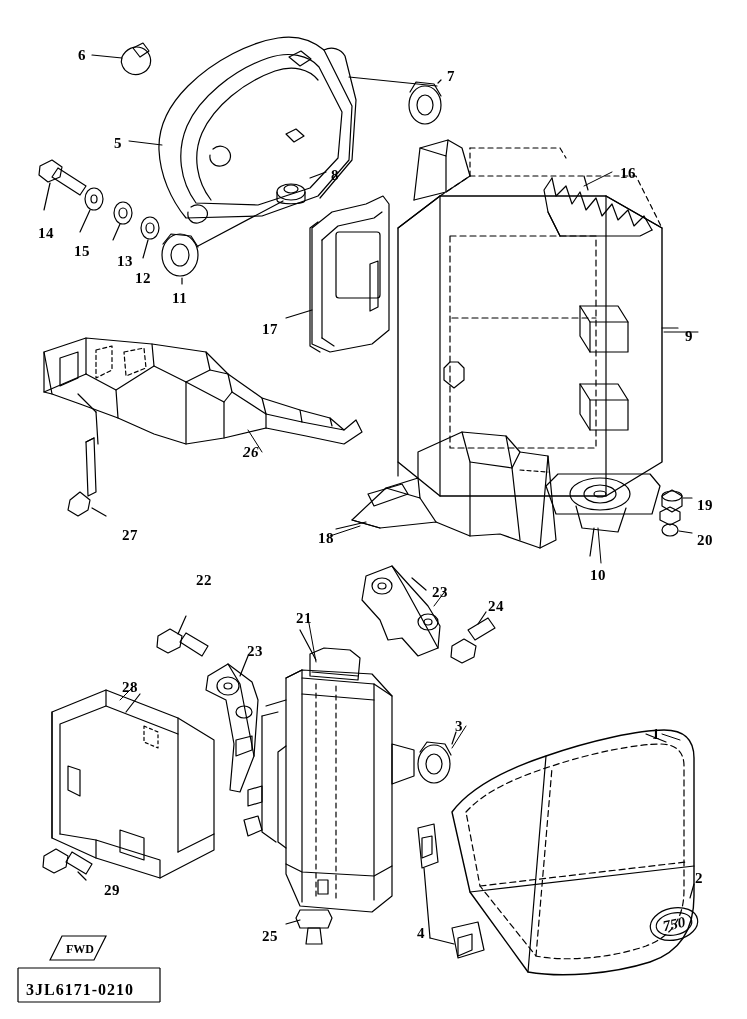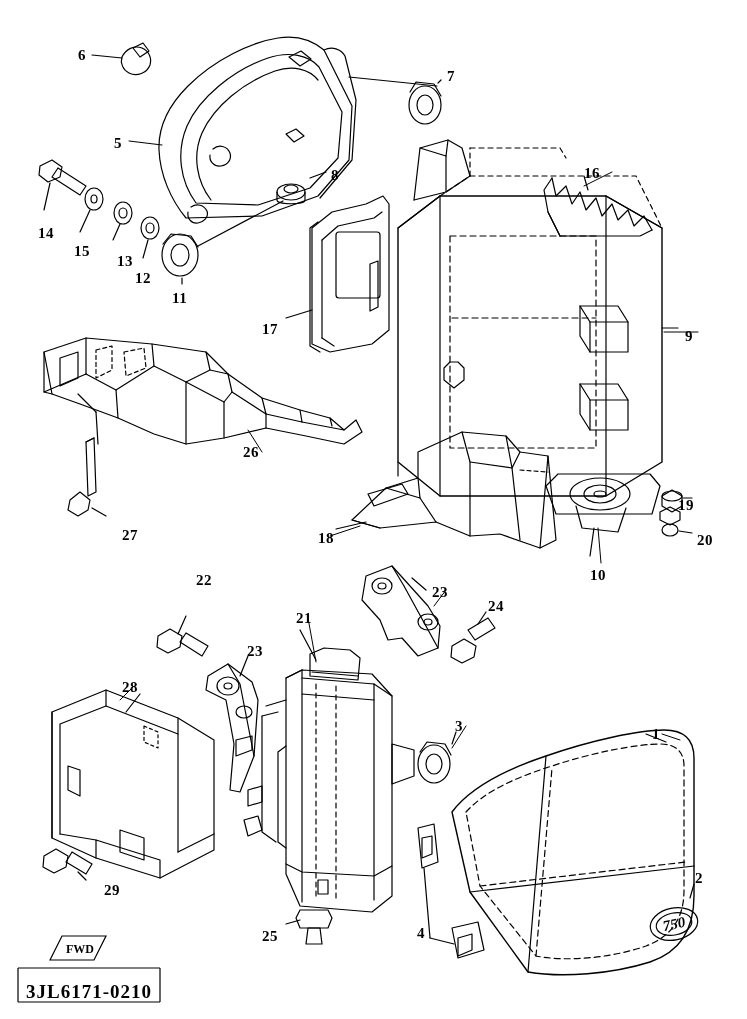--- a/index.html
+++ b/index.html
@@ -2,21 +2,21 @@
 <html><head>
 <meta charset="utf-8">
 <style>
   html,body{margin:0;padding:0;background:#ffffff;}
   body{width:747px;height:1019px;position:relative;overflow:hidden;
        font-family:"Liberation Serif",serif;color:#000;}
   #sheet{position:absolute;left:0;top:0;width:747px;height:1019px;}
   svg#art{position:absolute;left:0;top:0;width:747px;height:1019px;}
   .cal{position:absolute;font-size:15px;font-weight:bold;letter-spacing:.5px;
        font-family:"Liberation Serif",serif;white-space:nowrap;}
-  .partno{position:absolute;left:26px;top:981px;font-size:19px;font-weight:bold;
+  .partno{position:absolute;left:26px;top:981px;font-size:16px;font-weight:bold;
           letter-spacing:1px;font-family:"Liberation Serif",serif;}
   .fwd{position:absolute;left:46px;top:930px;width:62px;height:34px;}
   .fwd svg{display:block;}
   .corner{position:absolute;left:0;top:0;}
 </style>
 </head>
 <body>
 
 <div id="sheet">
 
@@ -355,31 +355,31 @@
     <line x1="18" y1="1002" x2="160" y2="1002" stroke="#000" stroke-width="1.2"></line>
     <line x1="160" y1="968" x2="160" y2="1002" stroke="#000" stroke-width="1.2"></line>
   </svg>
 
   <div class="partno">3JL6171-0210</div>
 
   <div id="callouts">
       <div class="cal" style="left: 78px; top: 47px;">6</div>
       <div class="cal" style="left: 447px; top: 68px;">7</div>
       <div class="cal" style="left: 114px; top: 135px;">5</div>
-      <div class="cal" style="left: 584px; top: 165px;">16</div>
+      <div class="cal" style="left: 620px; top: 165px;">16</div>
       <div class="cal" style="left: 331px; top: 167px;">8</div>
       <div class="cal" style="left: 38px; top: 225px;">14</div>
       <div class="cal" style="left: 74px; top: 243px;">15</div>
       <div class="cal" style="left: 105px; top: 253px; margin-left: 12px;">13</div>
       <div class="cal" style="left: 135px; top: 270px;">12</div>
       <div class="cal" style="left: 172px; top: 290px;">11</div>
       <div class="cal" style="left: 262px; top: 321px;">17</div>
       <div class="cal" style="left: 685px; top: 328px;">9</div>
-      <div class="cal" style="left: 243px; top: 444px;">26</div>
-      <div class="cal" style="left: 678px; top: 497px;">19</div>
+      <div class="cal" style="left: 243px; top: 444px; font-style: italic;">26</div>
+      <div class="cal" style="left: 697px; top: 497px;">19</div>
       <div class="cal" style="left: 122px; top: 527px;">27</div>
       <div class="cal" style="left: 318px; top: 530px;">18</div>
       <div class="cal" style="left: 697px; top: 532px; text-align: center;">20</div>
       <div class="cal" style="left: 590px; top: 567px;">10</div>
       <div class="cal" style="left: 432px; top: 584px;">23</div>
       <div class="cal" style="left: 180px; top: 572px; margin-left: 16px;">22</div>
       <div class="cal" style="left: 296px; top: 610px;">21</div>
       <div class="cal" style="left: 488px; top: 598px;">24</div>
       <div class="cal" style="left: 247px; top: 643px;">23</div>
       <div class="cal" style="left: 122px; top: 679px;">28</div>

